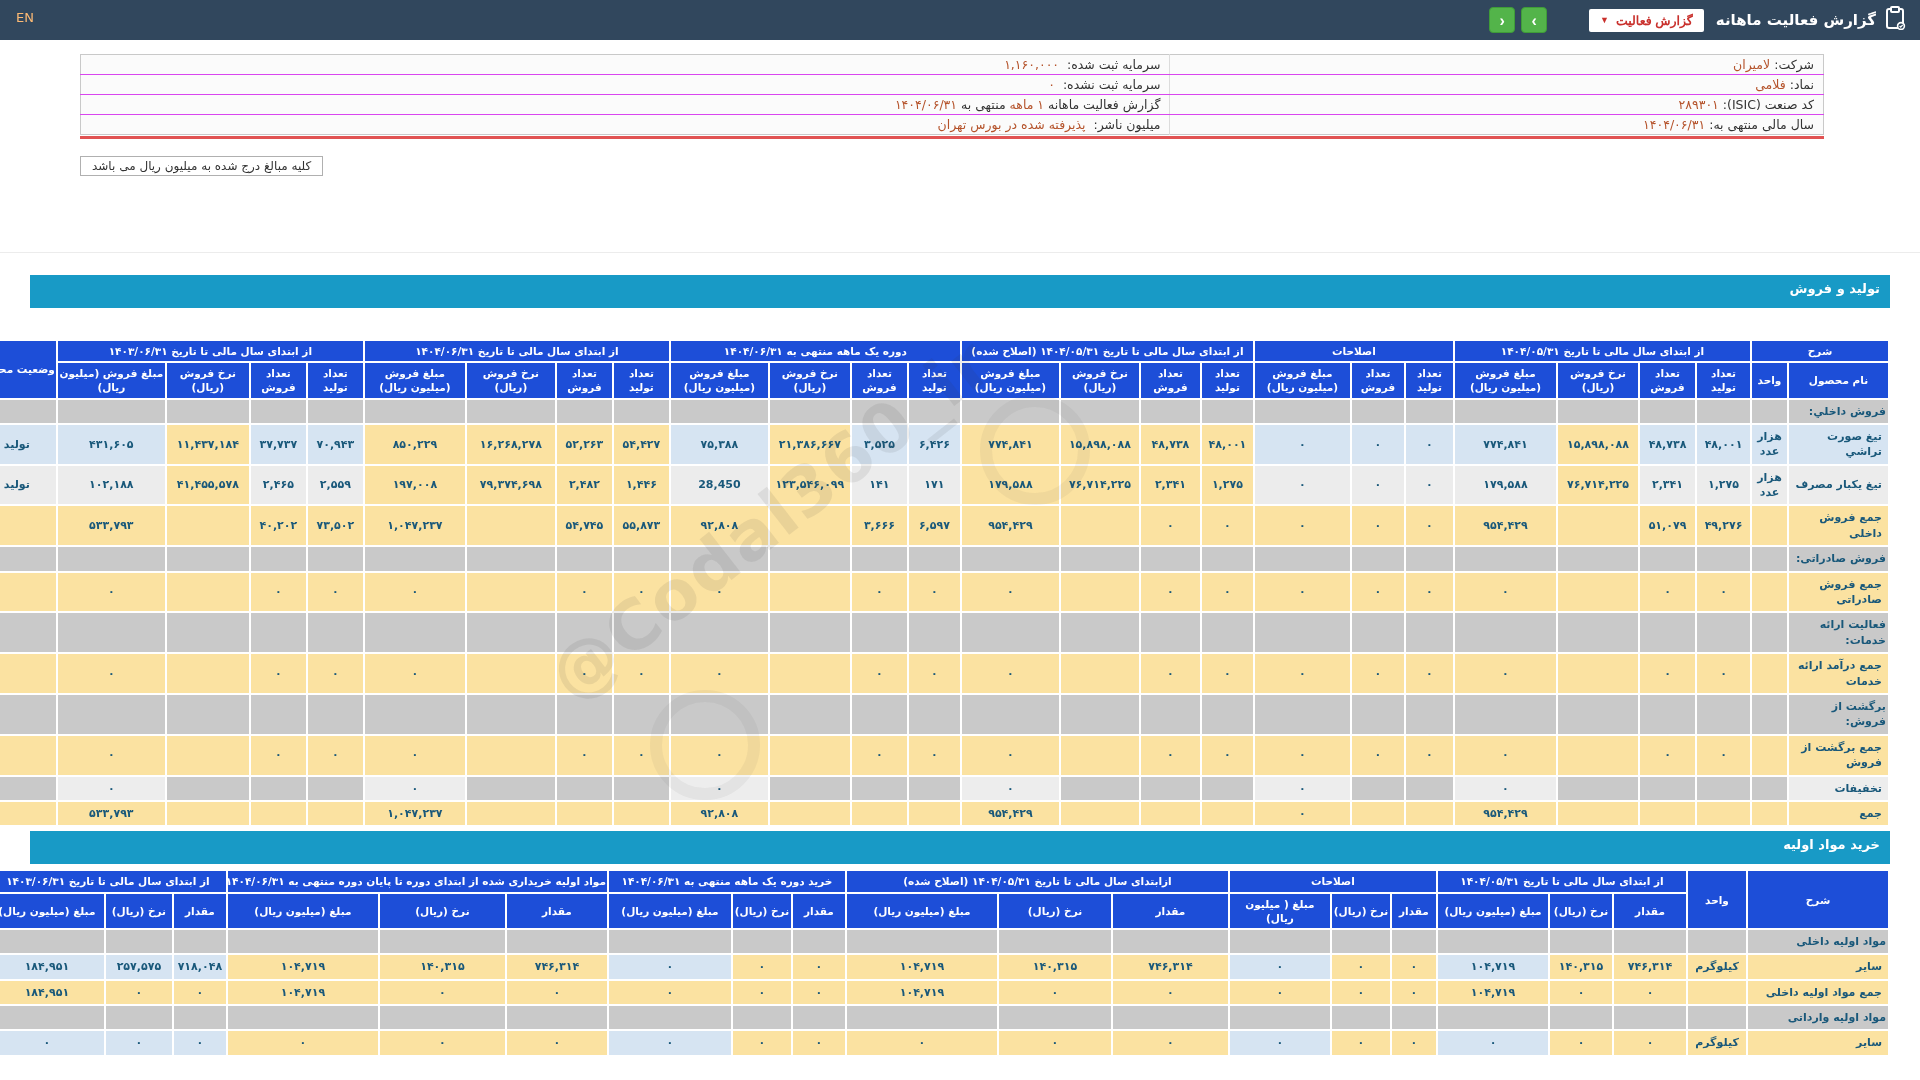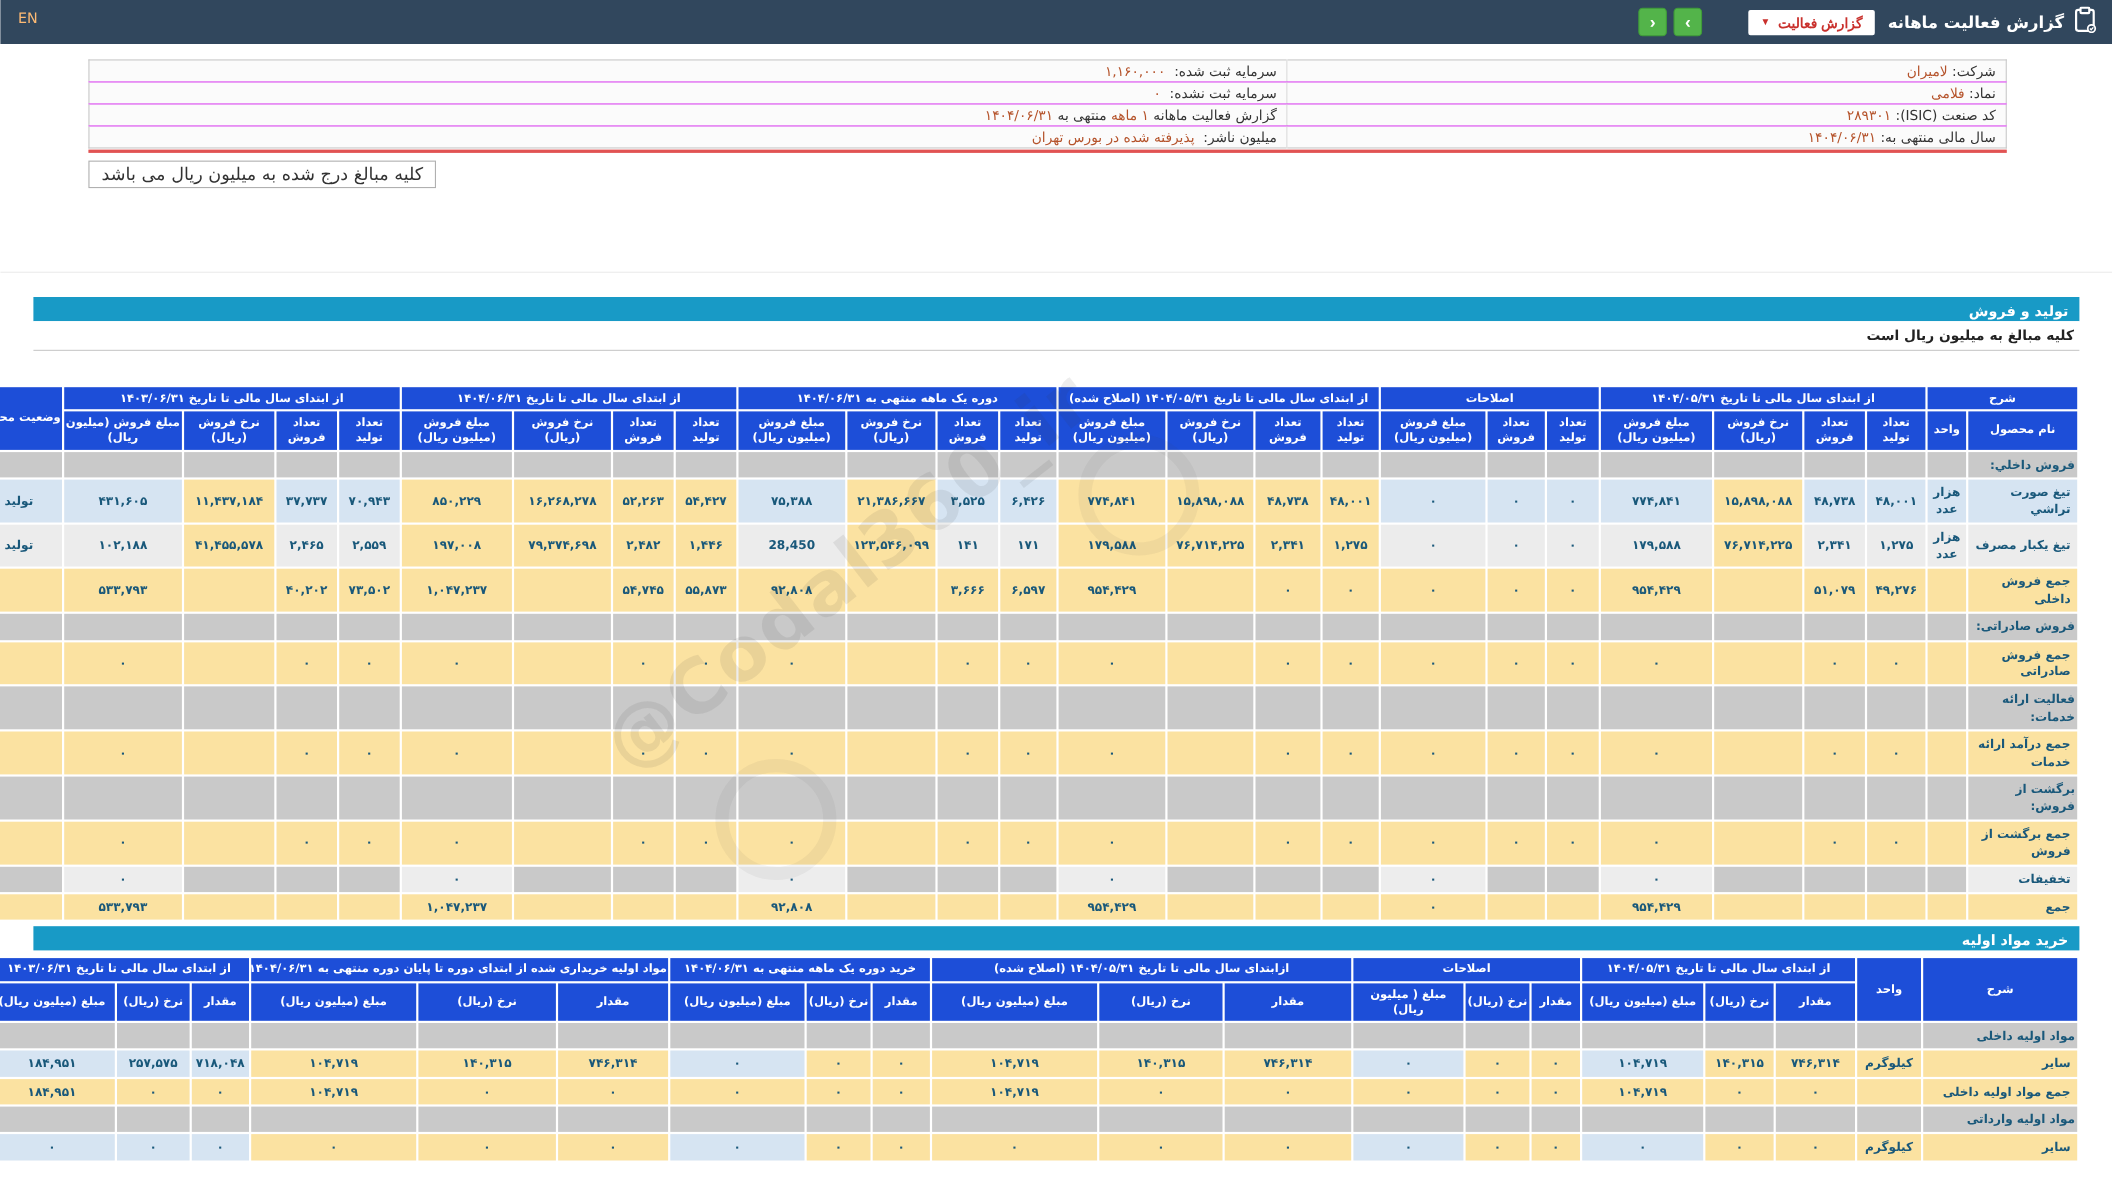--- a/index.html
+++ b/index.html
@@ -22,26 +22,26 @@
   .info-table td{height:19px;padding:0 9px;border-bottom:1px solid #d946ef;color:#333;white-space:nowrap}
   .info-table tr:last-child td{border-bottom:none}
   .info-table td.col-r{width:37.5%;border-left:1px solid #dcdcdc}
   .info-val{color:#b5532b;margin-right:4px}
   .info-hl{color:#b5532b}
   .red-line{height:3px;background:#e15353;margin-top:1px}
   .notice{background:#c6e3c4;color:#3c873c;font-weight:bold;font-size:12.5px;height:21px;line-height:21px;
           text-align:center;margin-top:1px}
   .notice .info-ico{display:inline-block;width:14px;height:14px;border-radius:50%;background:#43a047;color:#fff;
           font-size:10px;line-height:14px;font-weight:bold;vertical-align:-2px;margin-left:7px;font-style:normal}
-  .note-box{width:fit-content;margin:7px auto 0 0;margin-right:auto;margin-left:0;border:1px solid #b0b0b0;
-            padding:2px 11px;font-size:16px;color:#333;background:#fff}
+  .note-box{width:fit-content;margin:17px auto 0 0;margin-right:auto;margin-left:0;border:1px solid #b0b0b0;
+            padding:2px 11px;font-size:12px;color:#333;background:#fff}
   .hr-line{border-top:1px solid #ececec;margin-top:76px}
   
   .main{margin:22px 30px 0 30px}
-  .bar{background:#189ac6;color:#fff;font-weight:bold;font-size:13px;height:22px;line-height:27px;padding:0 10px}
+  .bar{background:#189ac6;color:#fff;font-weight:bold;font-size:13px;height:33px;line-height:27px;padding:0 10px}
   .subbar{height:26px;line-height:26px;font-size:12.5px;font-weight:bold;color:#222;border-bottom:1px solid #c9c9c9;
           padding:0 5px;background:#fff}
   .tbl-gap{height:31px}
   .bar2-gap{height:4px}
   table.data{width:100%;table-layout:fixed;border-collapse:separate;border-spacing:2px;background:#fff}
   table.data thead th{background:#1d4ed8;color:#fff;font-size:10.5px;font-weight:bold;padding:3px 1px;
                       line-height:1.35;vertical-align:middle}
   table.data thead tr.grp th{white-space:nowrap;overflow:hidden}
   table.data thead th.wrap{white-space:normal}
   table.data tbody td{font-size:11px;font-weight:bold;color:#19587a;padding:4px 2px;text-align:center;
@@ -109,21 +109,20 @@
       </tbody>
   </table>
   <div class="red-line"></div>
   <div class="note-box">کلیه مبالغ درج شده به میلیون ریال می باشد</div>
 </div>
 
 <div class="hr-line"></div>
 
 <div class="main">
   <div class="bar">تولید و فروش</div>
-  <div class="subbar">کلیه مبالغ به میلیون ریال است</div>
   <div class="tbl-gap"></div>
   <div id="table1-host">
       <table class="data">
         <colgroup>
           <col style="width: 99px;">
           <col style="width: 35px;">
           <col style="width: 53px;">
           <col style="width: 55px;">
           <col style="width: 80px;">
           <col style="width: 101px;">

